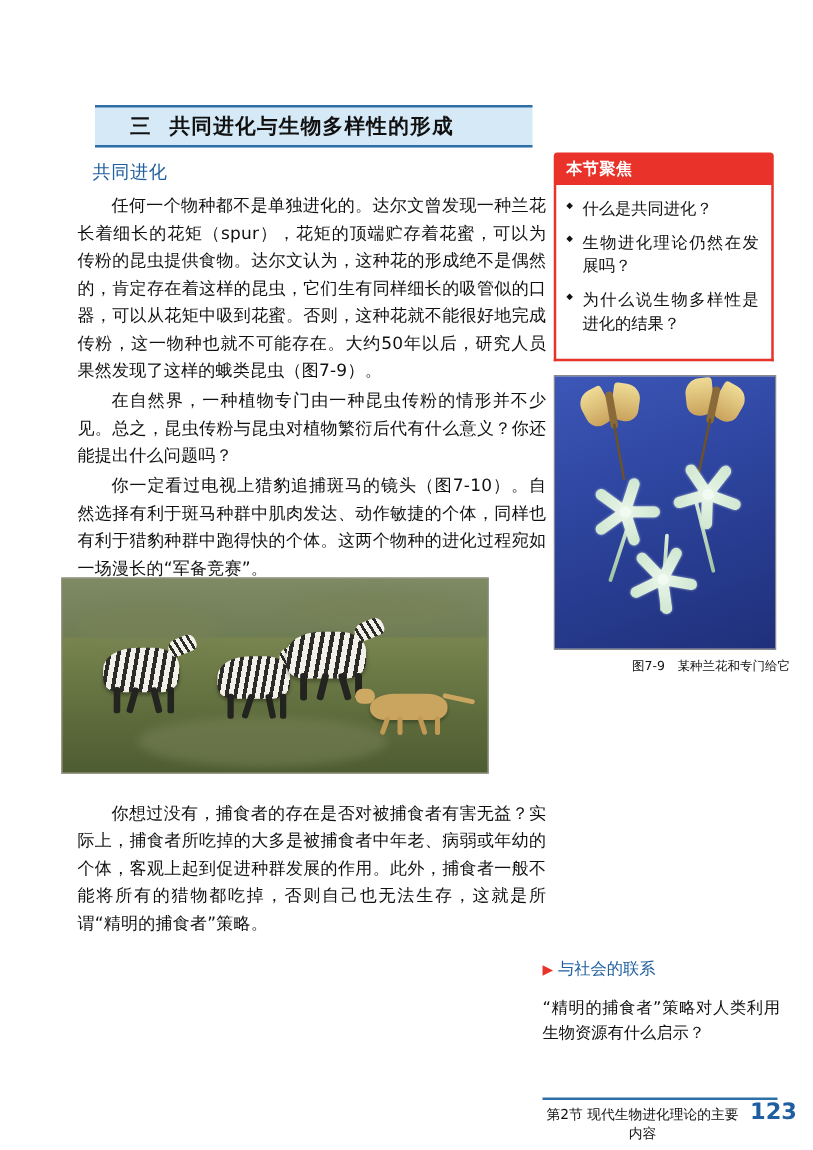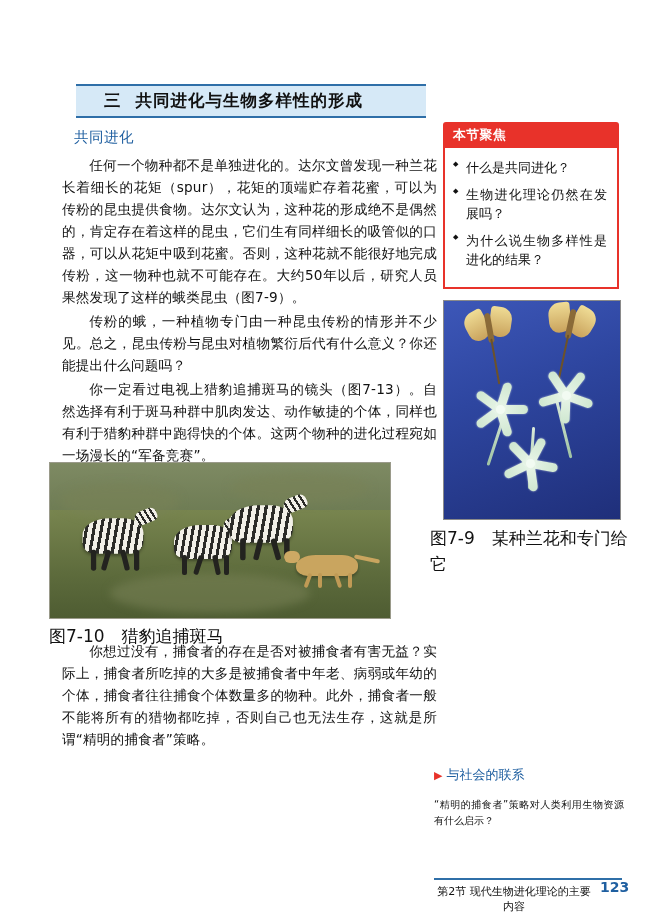--- a/index.html
+++ b/index.html
@@ -128,23 +128,23 @@
     position:absolute; right:-22px; top:2px;
     width:26px; height:4px; background:#c9a55f; border-radius:3px;
     transform: rotate(12deg);
   }
   .cheetah .leg {
     position:absolute; bottom:-12px; width:4px; height:15px;
     background:#c09a55; border-radius:2px;
   }
   .fig-cap {
     position: absolute;
-    font-size: 17px;
-    color: #111;
-    text-align: left;
+    font-size: 10px;
+    color: #111;
+    text-align: right;
   }
   #cap-zebra {
     left: 49px;
     top: 625px;
     width: 340px;
   }
 
   
   .focus-box {
     position: absolute;
@@ -271,21 +271,21 @@
     font-weight: normal;
     color: #1f5fa0;
     margin-bottom: 6px;
   }
   .society-head .tri {
     color: #e8322a;
     font-size: 11px;
     margin-right: 4px;
   }
   .society-text {
-    font-size: 10px;
+    font-size: 13px;
     line-height: 1.55;
     color: #111;
     text-align: justify;
     margin-top: 13px;
   }
 
   
   .footer-rule {
     position: absolute;
     left: 434px;
@@ -300,41 +300,41 @@
     top: 884px;
     width: 160px;
     font-size: 11px;
     color: #111;
     text-align: center;
   }
   .footer-page {
     position: absolute;
     left: 600px;
     top: 879px;
-    font-size: 14px;
+    font-size: 18px;
     font-weight: bold;
     color: #1f5fa0;
   }
 </style>
 </head>
 <body>
 
 <div class="page">
 
   <div class="section-title-wrap">
     <div class="section-title">
       <span class="section-num">三</span><span>共同进化与生物多样性的形成</span>
     </div>
   </div>
 
   <div class="maincol">
     <div class="subhead">共同进化</div>
     <p class="body">任何一个物种都不是单独进化的。达尔文曾发现一种兰花长着细长的花矩（spur），花矩的顶端贮存着花蜜，可以为传粉的昆虫提供食物。达尔文认为，这种花的形成绝不是偶然的，肯定存在着这样的昆虫，它们生有同样细长的吸管似的口器，可以从花矩中吸到花蜜。否则，这种花就不能很好地完成传粉，这一物种也就不可能存在。大约50年以后，研究人员果然发现了这样的蛾类昆虫（图7-9）。</p>
-    <p class="body">传粉的蛾，一种植物专门由一种昆虫传粉的情形并不少见。总之，昆虫传粉与昆虫对植物繁衍后代有什么意义？你还能提出什么问题吗？</p>
-    <p class="body">你一定看过电视上猎豹追捕斑马的镜头（图7-13）。自然选择有利于斑马种群中肌肉发达、动作敏捷的个体，同样也有利于猎豹种群中跑得快的个体。这两个物种的进化过程宛如一场漫长的“军备竞赛”。</p>
+    <p class="body">在自然界，一种植物专门由一种昆虫传粉的情形并不少见。总之，昆虫传粉与昆虫对植物繁衍后代有什么意义？你还能提出什么问题吗？</p>
+    <p class="body">你一定看过电视上猎豹追捕斑马的镜头（图7-10）。自然选择有利于斑马种群中肌肉发达、动作敏捷的个体，同样也有利于猎豹种群中跑得快的个体。这两个物种的进化过程宛如一场漫长的“军备竞赛”。</p>
   </div>
 
   <div class="fig-zebra">
     <div class="sky"></div>
     <div class="grass"></div>
     <div class="patch" style="left:10px; top:20px; width:120px; height:36px;"></div>
     <div class="patch" style="left:180px; top:10px; width:140px; height:30px;"></div>
     <div class="patch" style="left:60px; top:110px; width:200px; height:40px;"></div>
 
     <div class="zebra" style="left:34px; top:56px; transform:scale(1.05);">
@@ -361,24 +361,23 @@
 
     <div class="cheetah" style="left:246px; top:92px;">
       <div class="head"></div>
       <div class="tail"></div>
       <div class="leg" style="left:10px; transform:rotate(20deg);"></div>
       <div class="leg" style="left:22px;"></div>
       <div class="leg" style="left:40px; transform:rotate(-18deg);"></div>
       <div class="leg" style="left:52px;"></div>
     </div>
   </div>
-  <div class="fig-cap" id="cap-zebra">图7-10　猎豹追捕斑马</div>
 
   <div class="maincol" style="top:640px;">
-    <p class="body">你想过没有，捕食者的存在是否对被捕食者有害无益？实际上，捕食者所吃掉的大多是被捕食者中年老、病弱或年幼的个体，捕食者往往捕食个体数量多的物种。此外，捕食者一般不能将所有的猎物都吃掉，否则自己也无法生存，这就是所谓“精明的捕食者”策略。</p>
+    <p class="body">你想过没有，捕食者的存在是否对被捕食者有害无益？实际上，捕食者所吃掉的大多是被捕食者中年老、病弱或年幼的个体，客观上起到促进种群发展的作用。此外，捕食者一般不能将所有的猎物都吃掉，否则自己也无法生存，这就是所谓“精明的捕食者”策略。</p>
   </div>
 
   <div class="focus-box">
     <div class="focus-tab">本节聚焦</div>
     <div class="focus-body">
       <div class="focus-item">什么是共同进化？</div>
       <div class="focus-item">生物进化理论仍然在发展吗？</div>
       <div class="focus-item">为什么说生物多样性是进化的结果？</div>
     </div>
   </div>

